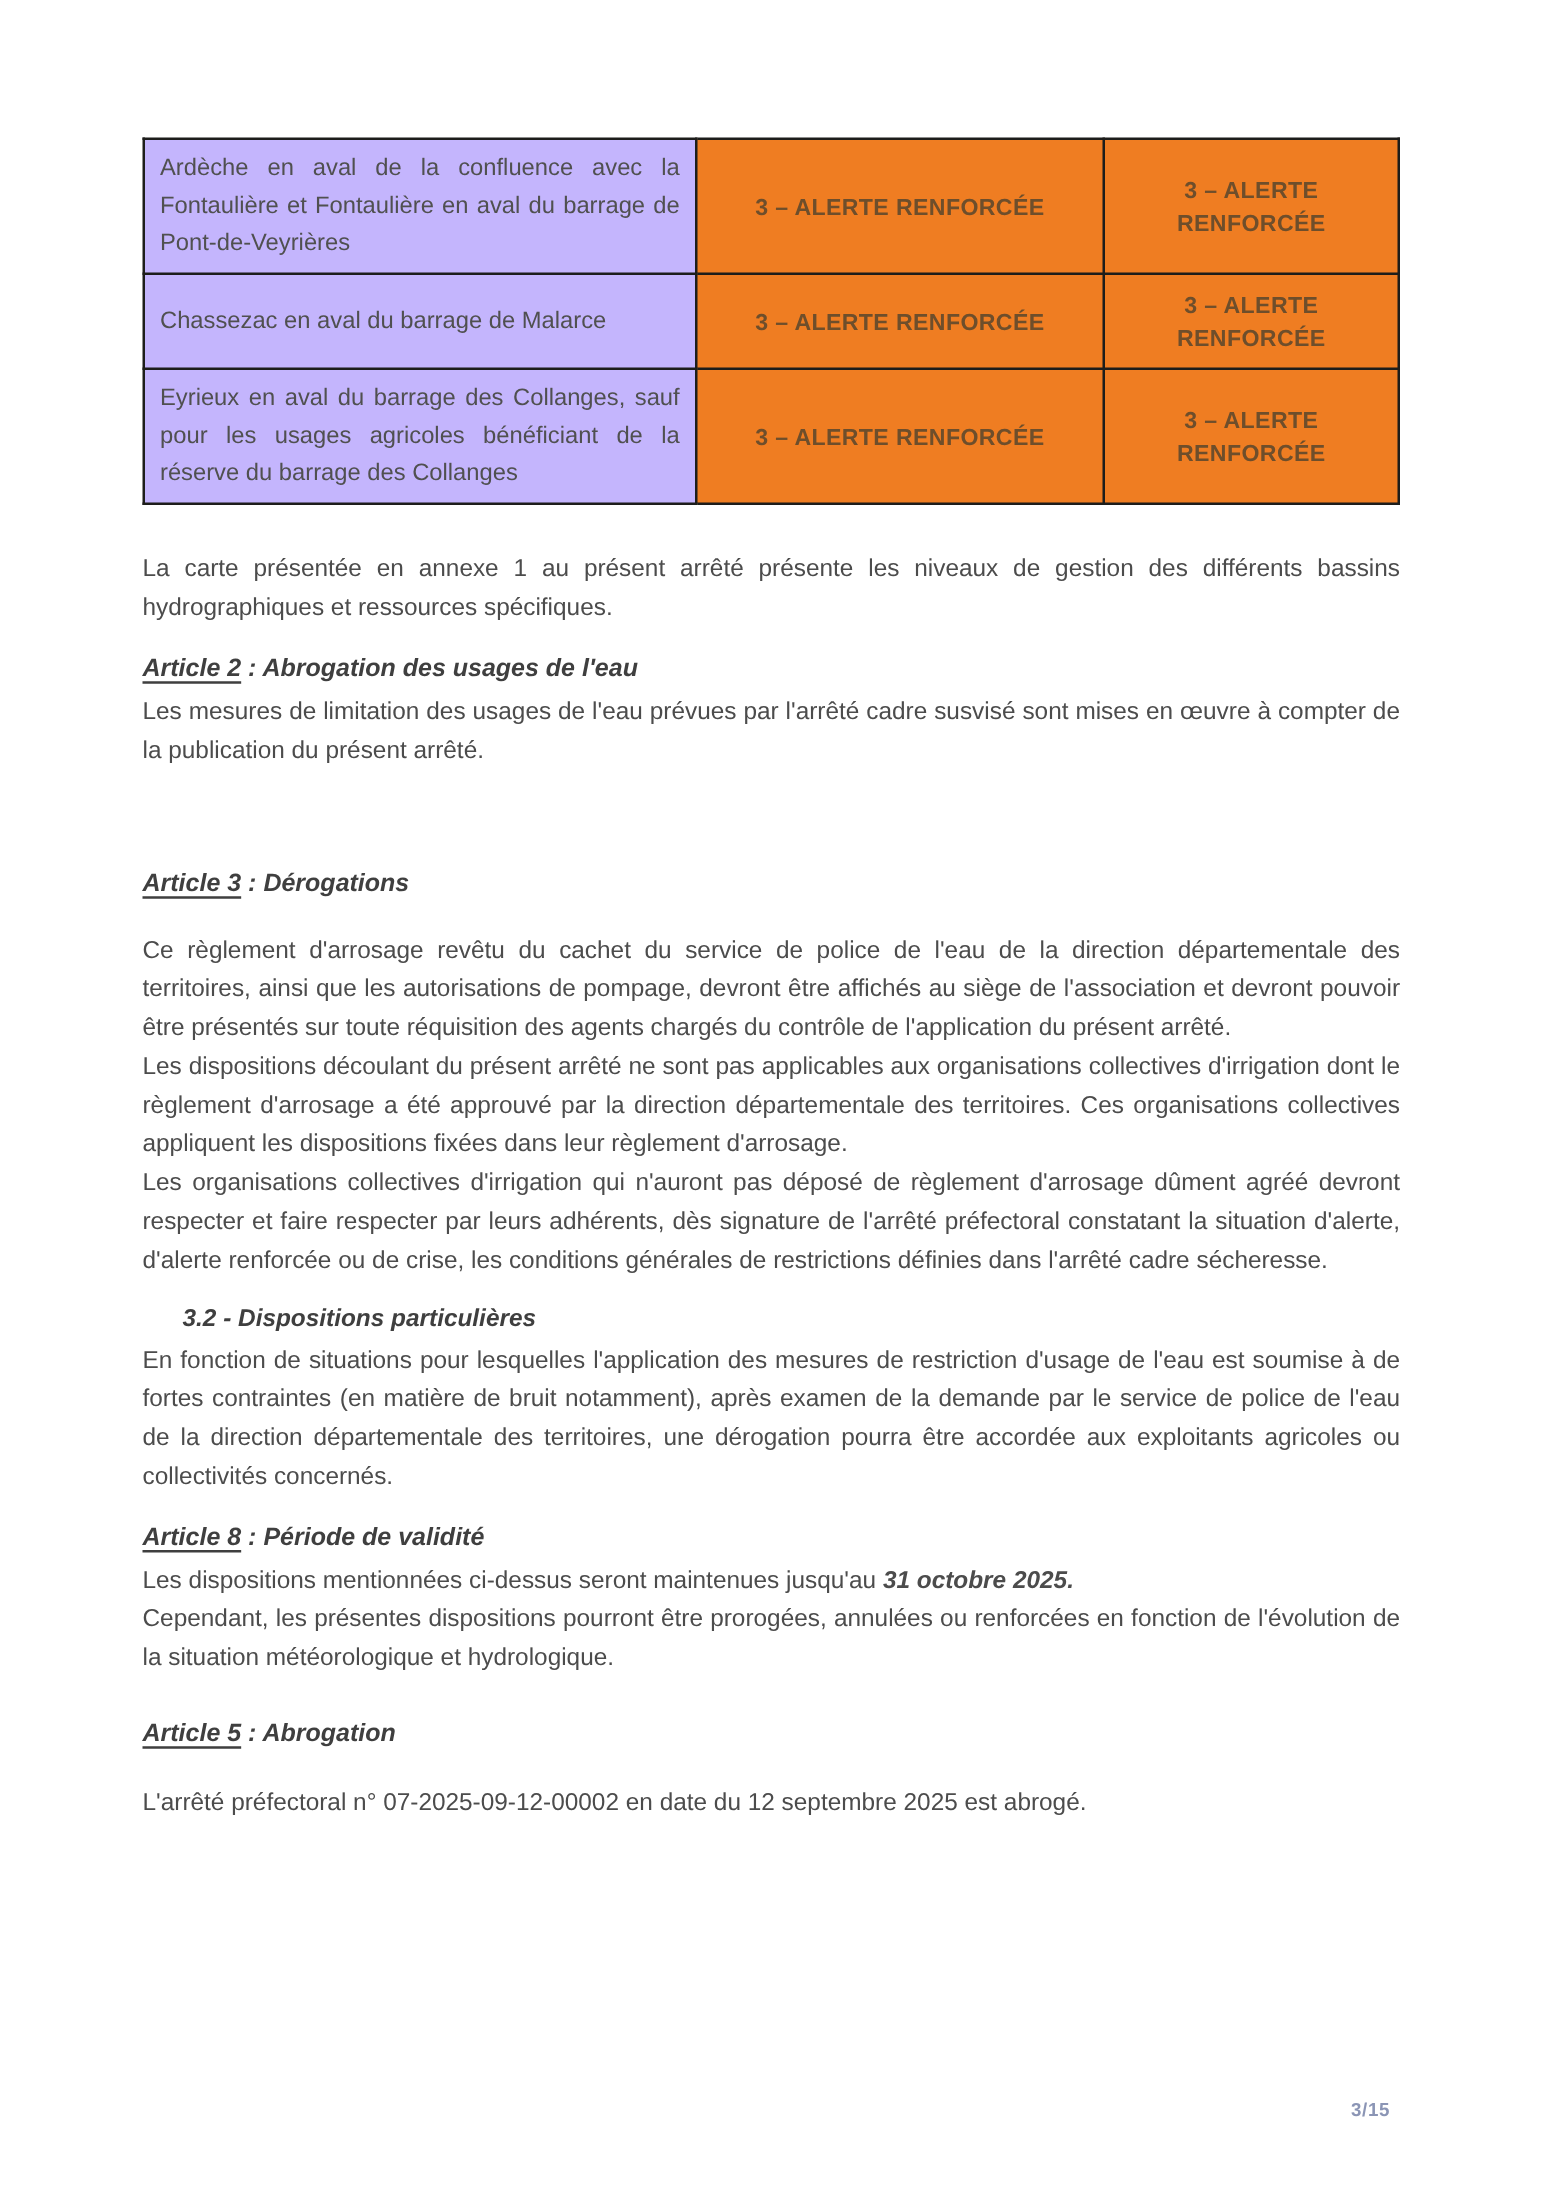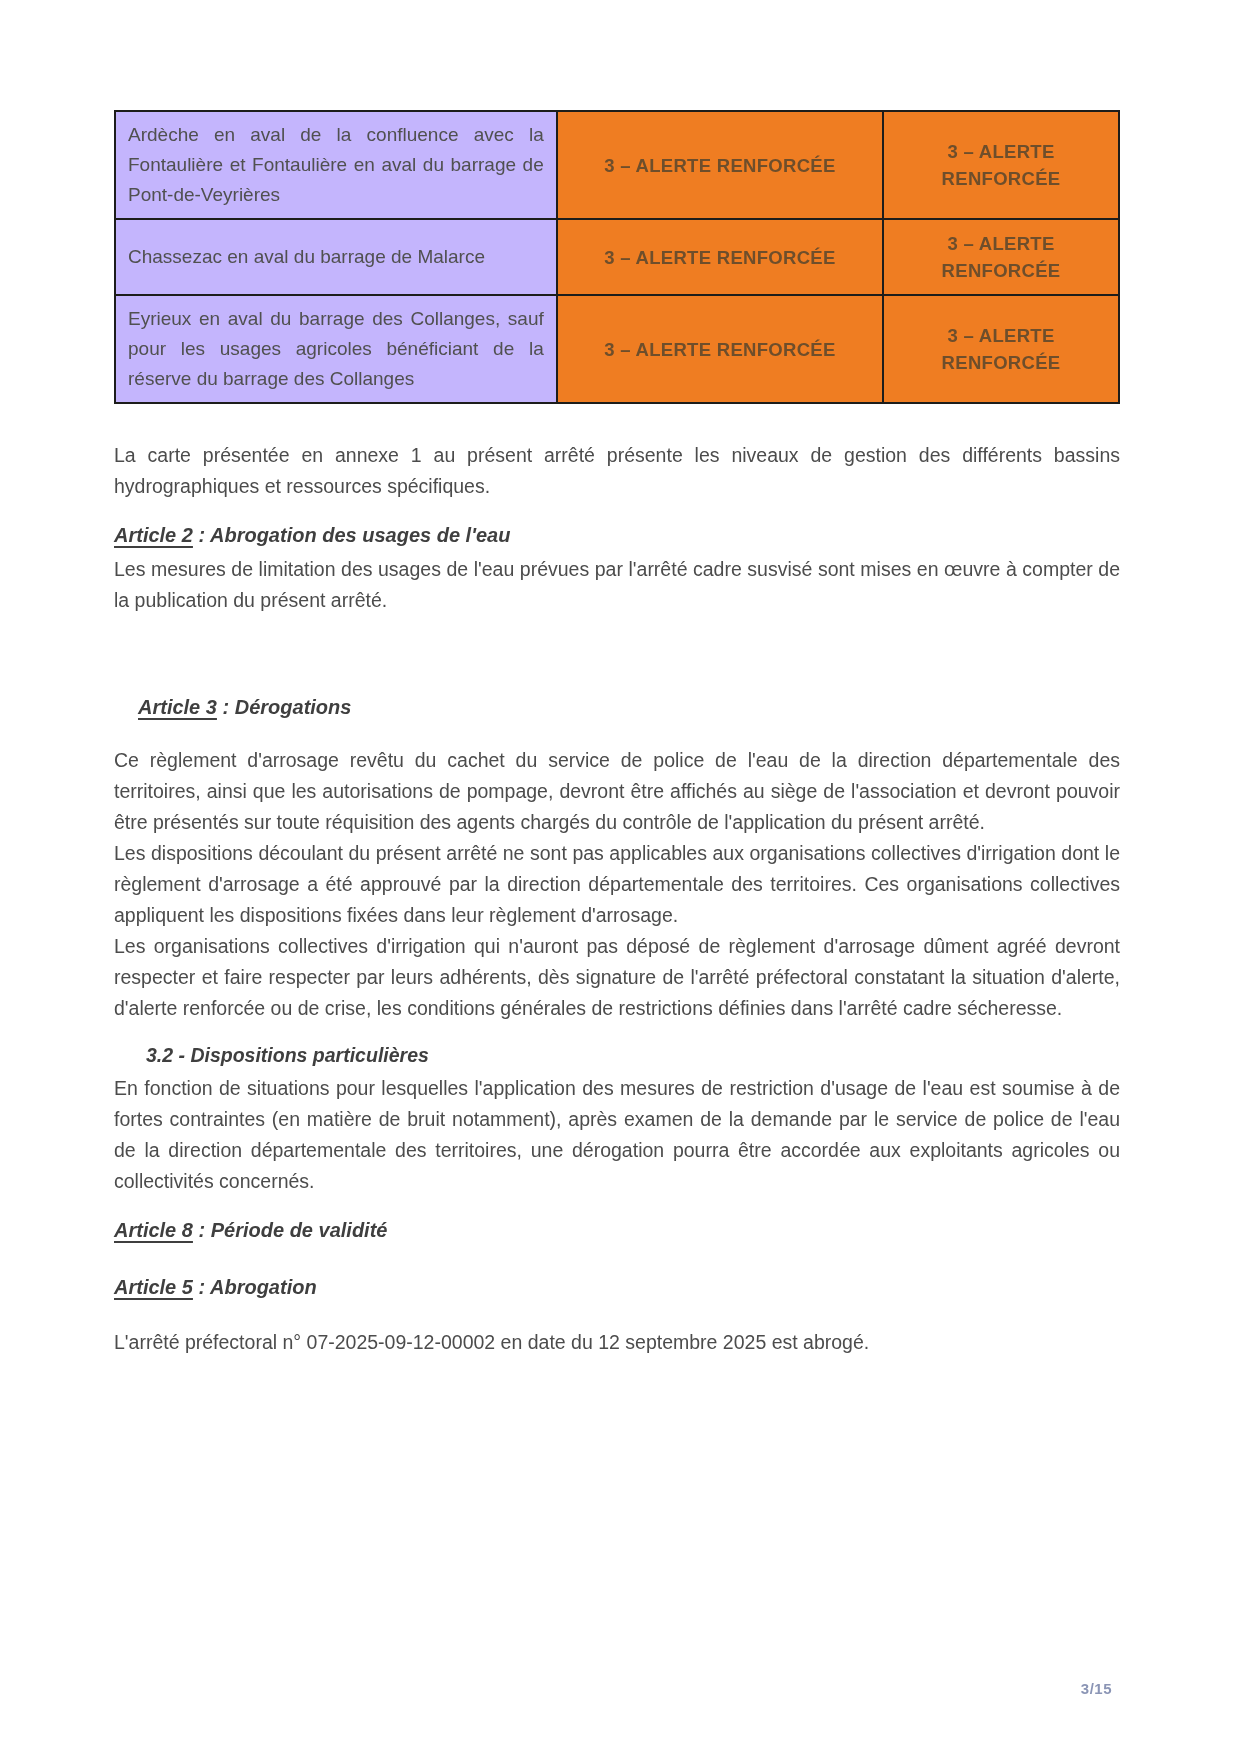--- a/index.html
+++ b/index.html
@@ -39,21 +39,21 @@
     margin-bottom:7px;
   }
   .article-label {
     text-decoration:underline; text-decoration-thickness:2px; text-underline-offset:4px;
   }
   .sub-head {
     font-size:19.5px; font-weight:bold; font-style:italic; color:#3f3f3f;
     padding-left:32px; margin-bottom:6px;
   }
   .a2-body   { margin-bottom:80px; }
-  .a3-head   { margin-bottom:26px;margin-left:24px; }
+  .a3-head   { margin-bottom:26px; }
   .s31-block { margin-bottom:20px; }
   .s32-block { margin-bottom:22px; }
   .a4-block  { margin-bottom:34px; }
   .a4-bold   { font-weight:bold; font-style:italic; }
   .a5-head   { margin-bottom:28px; }
   .footer-page {
     position:absolute; top:1680px; right:128px;
     color:#8B95B5; font-size:15px; font-weight:bold; letter-spacing:0.5px;
   }
 </style>
@@ -95,20 +95,22 @@
     <p class="body-par">Les organisations collectives d'irrigation qui n'auront pas déposé de règlement d'arrosage dûment agréé devront respecter et faire respecter par leurs adhérents, dès signature de l'arrêté préfectoral constatant la situation d'alerte, d'alerte renforcée ou de crise, les conditions générales de restrictions définies dans l'arrêté cadre sécheresse.</p>
   </div>
 
   <h3 class="sub-head">3.2 - Dispositions particulières</h3>
   <div class="s32-block">
     <p class="body-par">En fonction de situations pour lesquelles l'application des mesures de restriction d'usage de l'eau est soumise à de fortes contraintes (en matière de bruit notamment), après examen de la demande par le service de police de l'eau de la direction départementale des territoires, une dérogation pourra être accordée aux exploitants agricoles ou collectivités concernés.</p>
   </div>
 
   <h2 class="article-head"><span class="article-label">Article 8</span><span> : </span><span>Période de validité</span></h2>
   <div class="a4-block">
+    <p class="body-par"><span>Les dispositions mentionnées ci-dessus seront maintenues jusqu'au </span><span class="a4-bold">31 octobre 2025.</span></p>
+    <p class="body-par">Cependant, les présentes dispositions pourront être prorogées, annulées ou renforcées en fonction de l'évolution de la situation météorologique et hydrologique.</p>
   </div>
 
   <h2 class="article-head a5-head"><span class="article-label">Article 5</span><span> : </span><span>Abrogation</span></h2>
   <p class="body-par">L'arrêté préfectoral n° 07-2025-09-12-00002 en date du 12 septembre 2025 est abrogé.</p>
 
   <div class="footer-page">3/15</div>
 
 </div>
 
 </body></html>

